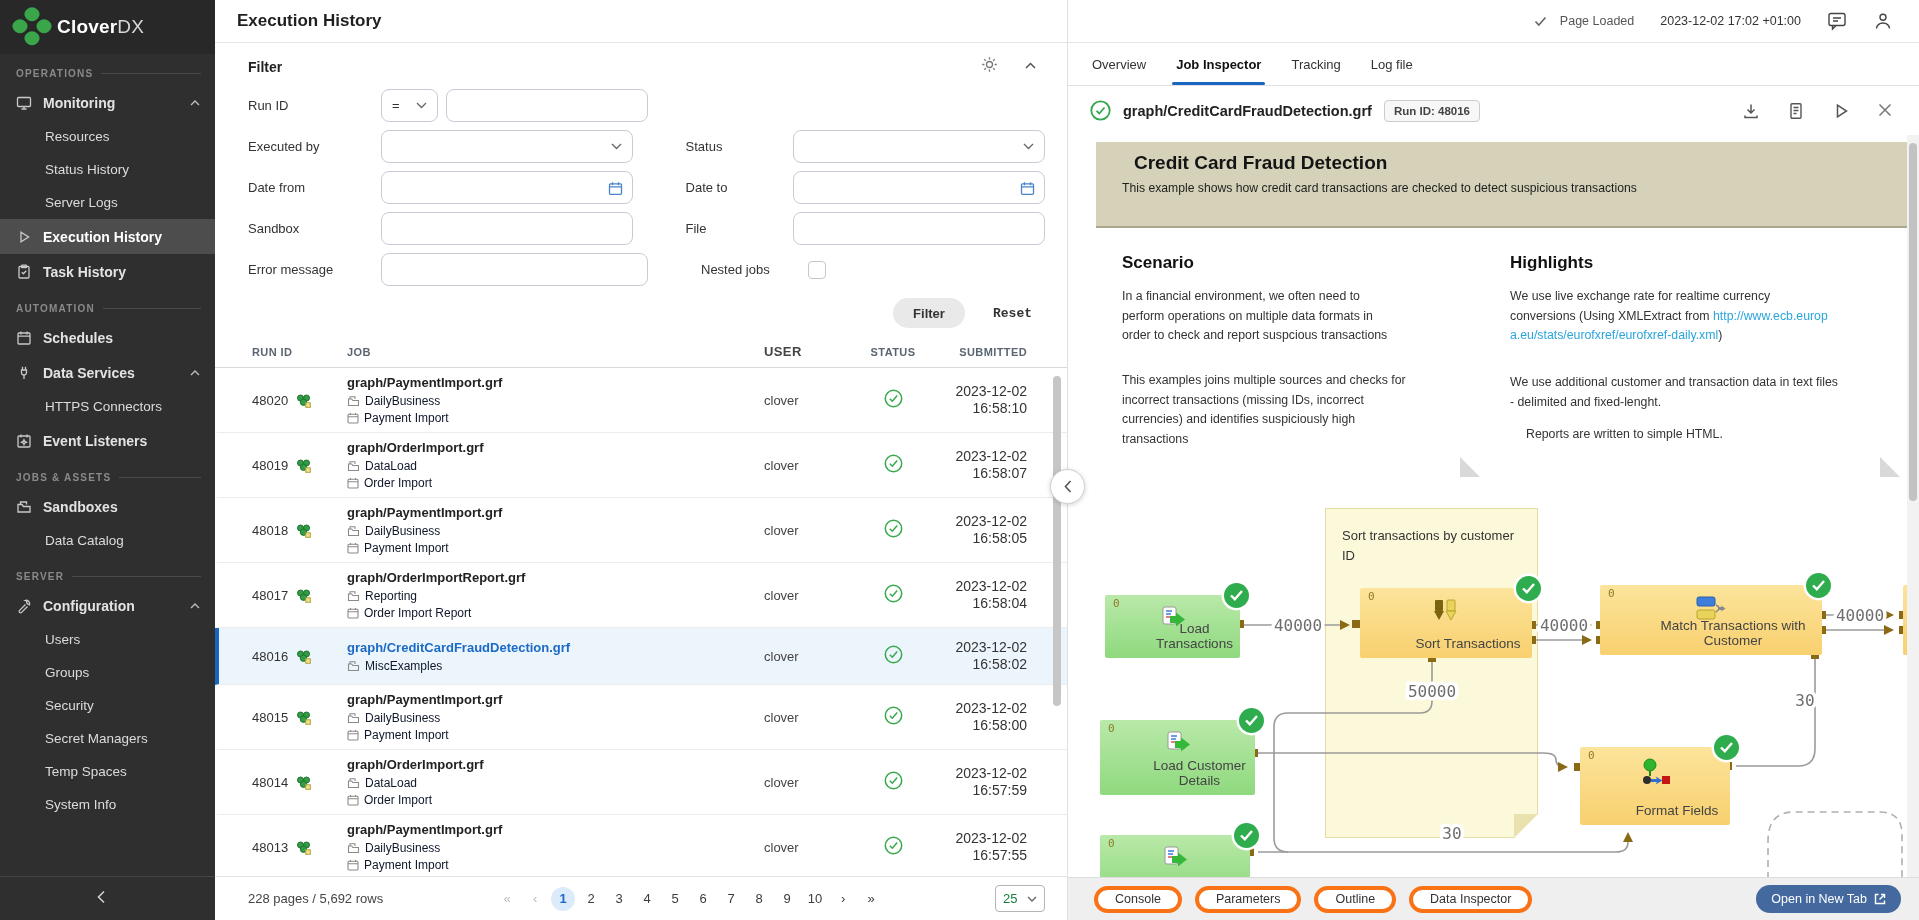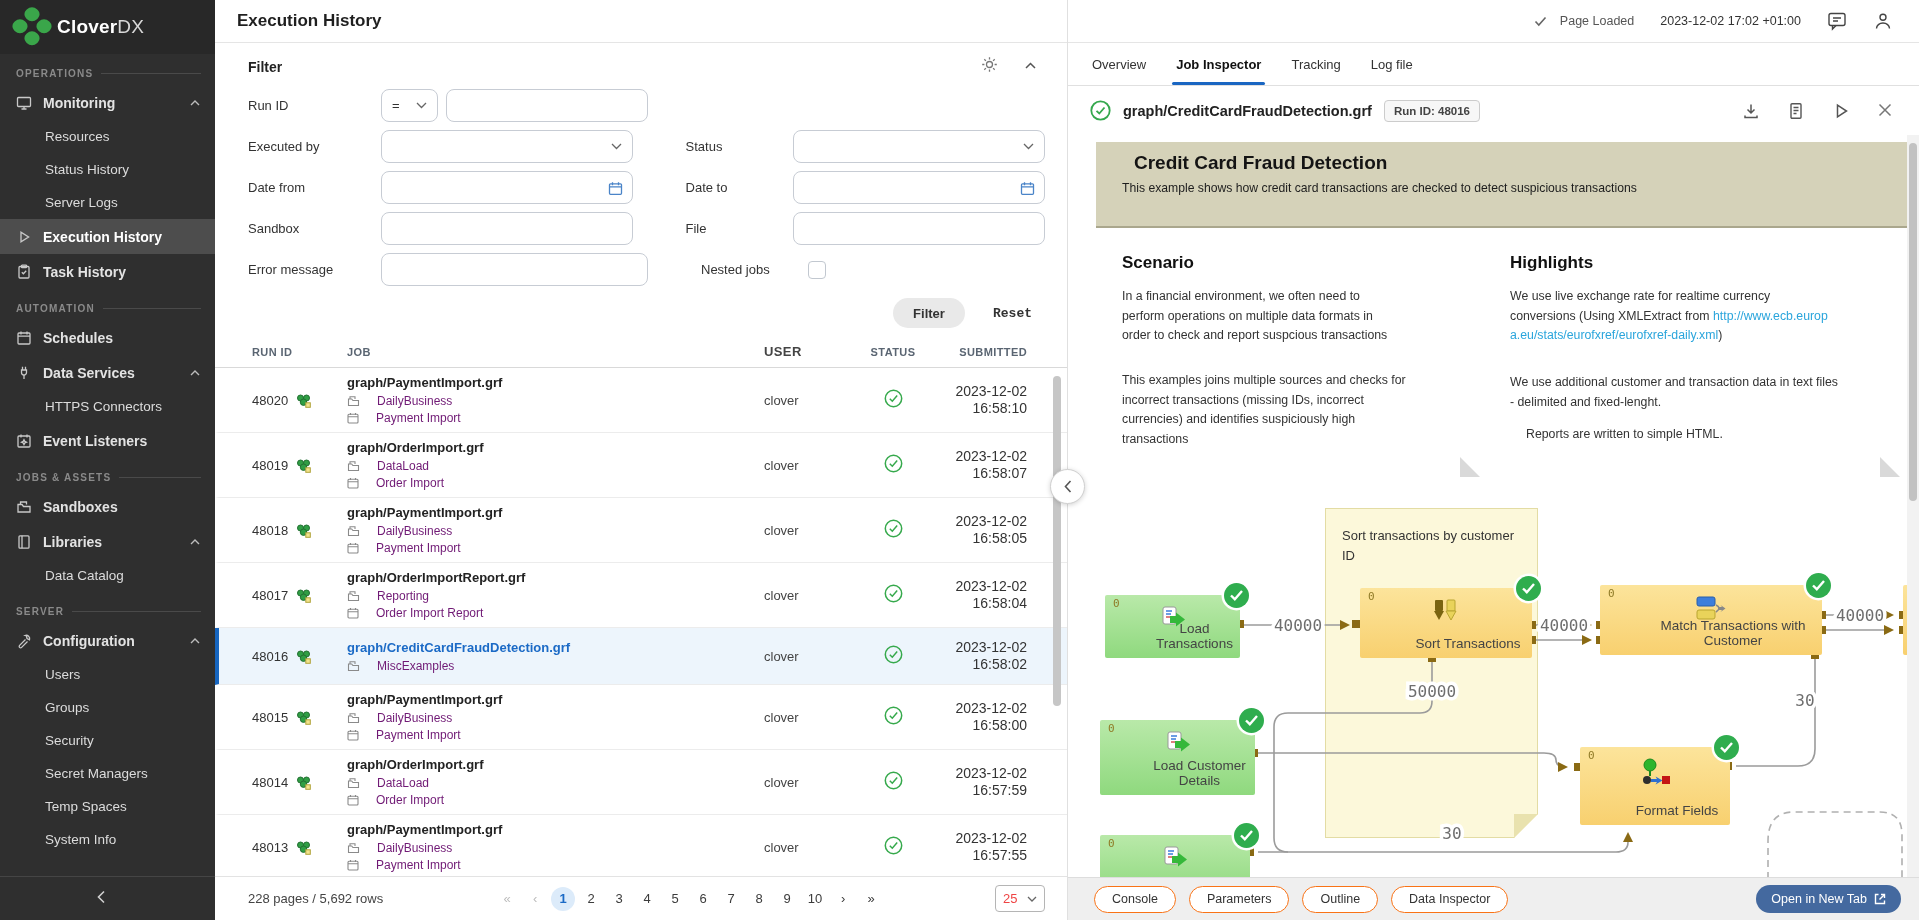--- a/index.html
+++ b/index.html
@@ -56,52 +56,52 @@
   .c-user { width:86px; flex-shrink:0; }
   .c-status { width:86px; flex-shrink:0; text-align:center; }
   .c-sub { width:91px; flex-shrink:0; text-align:right; }
   .tbody { flex:1; overflow:hidden; position:relative; }
   .trow { display:flex; align-items:center; padding:8px 40px 8px 33px; border-left:4px solid transparent; border-bottom:1px solid #ececec; cursor:pointer; }
   .trow.h65 { height:65px; } .trow.h57 { height:57px; }
   .trow.selected { background:#edf5fc; border-left-color:#1766c0; }
   .runid { display:flex; align-items:center; gap:7px; font-size:13px; color:#333; }
   .jobname { font-size:13px; font-weight:bold; color:#222; line-height:16px; }
   .trow.selected .jobname { color:#1b6ac6; }
-  .jobsub { display:flex; align-items:center; gap:17px; font-size:12px; color:#701a75; margin-top:3px; line-height:14px; }
+  .jobsub { display:flex; align-items:center; gap:5px; font-size:12px; color:#0f172a; margin-top:3px; line-height:14px; }
   .jobsub .sicon { color:#8a8a8a; display:flex; flex-shrink:0; }
   .c-user { font-size:13px; color:#444; }
   .subm { font-size:14px; color:#333; line-height:17px; }
   .vscroll { position:absolute; top:8px; right:6px; width:8px; height:330px; background:#c6c6c6; border-radius:4px; }
 
   .m-footer { height:44px; border-top:1px solid #e3e3e3; display:flex; align-items:center; padding:0 22px 0 33px; flex-shrink:0; }
   .psummary { font-size:13px; color:#444; }
   .pager { margin-left:auto; margin-right:auto; display:flex; align-items:center; gap:4px; font-size:13px; color:#3c3c3c; }
   .pg { min-width:24px; height:24px; display:flex; align-items:center; justify-content:center; cursor:pointer; border-radius:50%; }
   .pg.active { background:#dcebfa; color:#1b6ac6; font-weight:bold; }
   .pg.dis { color:#bdbdbd; }
-  .psize { width:50px; height:27px; border:1px solid #b5b5b5; border-radius:4px; display:flex; align-items:center; justify-content:space-between; padding:0 7px; font-size:13px; color:#ef4444; cursor:pointer; }
+  .psize { width:50px; height:27px; border:1px solid #b5b5b5; border-radius:4px; display:flex; align-items:center; justify-content:space-between; padding:0 7px; font-size:13px; color:#15803d; cursor:pointer; }
 
   
   .right { flex:1; display:flex; flex-direction:column; position:relative; background:#fff; min-width:0; }
   .r-top { height:43px; border-bottom:1px solid #e5e5e5; display:flex; align-items:center; justify-content:flex-end; gap:26px; padding-right:26px; flex-shrink:0; font-size:12.5px; color:#3c3c3c; }
   .pl { display:flex; align-items:center; gap:13px; color:#555; }
   .hicon { display:flex; color:#444; cursor:pointer; }
   .r-tabs { height:43px; border-bottom:1px solid #e0e0e0; display:flex; align-items:stretch; gap:30px; padding-left:24px; flex-shrink:0; }
   .tab { display:flex; align-items:center; font-size:13px; color:#333; cursor:pointer; position:relative; }
   .tab.active { font-weight:bold; color:#111; }
   .tab.active::after { content:''; position:absolute; left:-4px; right:-4px; bottom:0; height:3px; background:#1a66c2; border-radius:2px; }
   .r-jobbar { height:49px; display:flex; align-items:center; padding:0 26px 0 22px; gap:12px; flex-shrink:0; }
   .jb-check { display:flex; flex-shrink:0; }
   .jb-title { font-size:14.5px; font-weight:bold; color:#222; }
   .jb-badge { border:1px solid #ccc; background:#f7f7f7; border-radius:4px; font-size:11.5px; font-weight:bold; color:#444; padding:4px 9px; }
   .jb-icons { margin-left:auto; display:flex; gap:27px; color:#555; }
   .jb-icons span { display:flex; cursor:pointer; }
   .canvas { flex:1; position:relative; overflow:hidden; background:#fff; }
   .r-footer { height:43px; background:#efefef; border-top:1px solid #ddd; display:flex; align-items:center; gap:13px; padding:0 18px 0 26px; flex-shrink:0; }
-  .pill { height:27px; padding:0 17px; border:1px solid #f97316; border-radius:14px; background:#fff; font-size:12.5px; color:#333; font-family:inherit; cursor:pointer; }
+  .pill { height:27px; padding:0 17px; border:4px solid #f97316; border-radius:14px; background:#fff; font-size:12.5px; color:#333; font-family:inherit; cursor:pointer; }
   .btn-open { margin-left:auto; height:28px; padding:0 15px; border:none; border-radius:14px; background:#44699f; color:#fff; font-size:12.5px; font-family:inherit; cursor:pointer; display:flex; align-items:center; gap:7px; }
 
   
   .doc-header { position:absolute; left:28px; top:7px; right:0; height:86px; background:#d5d2b9; border-bottom:2px solid #aaa78d; padding:10px 0 0 26px; }
   .doc-title { font-size:19px; font-weight:bold; color:#141414;margin-left:12px; }
   .doc-sub { font-size:12.2px; color:#1d1d1d; margin-top:7px; }
   .doc-h { position:absolute; font-size:17px; font-weight:bold; color:#111; }
   .doc-p { position:absolute; font-size:12.3px; line-height:1.6; color:#333; }
   .doc-p a { color:#2aa5dc; text-decoration:none; word-break:break-all; }
   .fold { position:absolute; width:0; height:0; border-left:20px solid #d9d9d9; border-top:20px solid transparent; }
@@ -235,34 +235,20 @@
     <div class="nav-item">
       <span class="nicon">
           <svg width="16" height="16" viewBox="0 0 16 16" fill="none" stroke="currentColor" stroke-width="1.3">
             <path d="M2 13V5.5h4l1.5 2H14V13z"></path>
             <path d="M4.5 5.5V3h6v2.5"></path>
           </svg>
         </span>
       <span>Sandboxes</span>
     </div>
 
-    <div class="nav-item">
-      <span class="nicon">
-          <svg width="16" height="16" viewBox="0 0 16 16" fill="none" stroke="currentColor" stroke-width="1.3">
-            <rect x="3" y="1.8" width="10" height="12.4" rx="1"></rect>
-            <path d="M6 1.8v12.4"></path>
-          </svg>
-        </span>
-      <span>Libraries</span>
-      <span class="nchev">
-          <svg width="12" height="8" viewBox="0 0 12 8" fill="none" stroke="currentColor" stroke-width="1.4">
-            <polyline points="2,6 6,2 10,6"></polyline>
-          </svg>
-        </span>
-    </div>
     <div class="nav-child">Data Catalog</div>
 
     <div class="nav-section">
         <span>SERVER</span>
         <span class="rule"></span>
       </div>
 
     <div class="nav-item">
       <span class="nicon">
           <svg width="16" height="16" viewBox="0 0 16 16" fill="none" stroke="currentColor" stroke-width="1.3">

